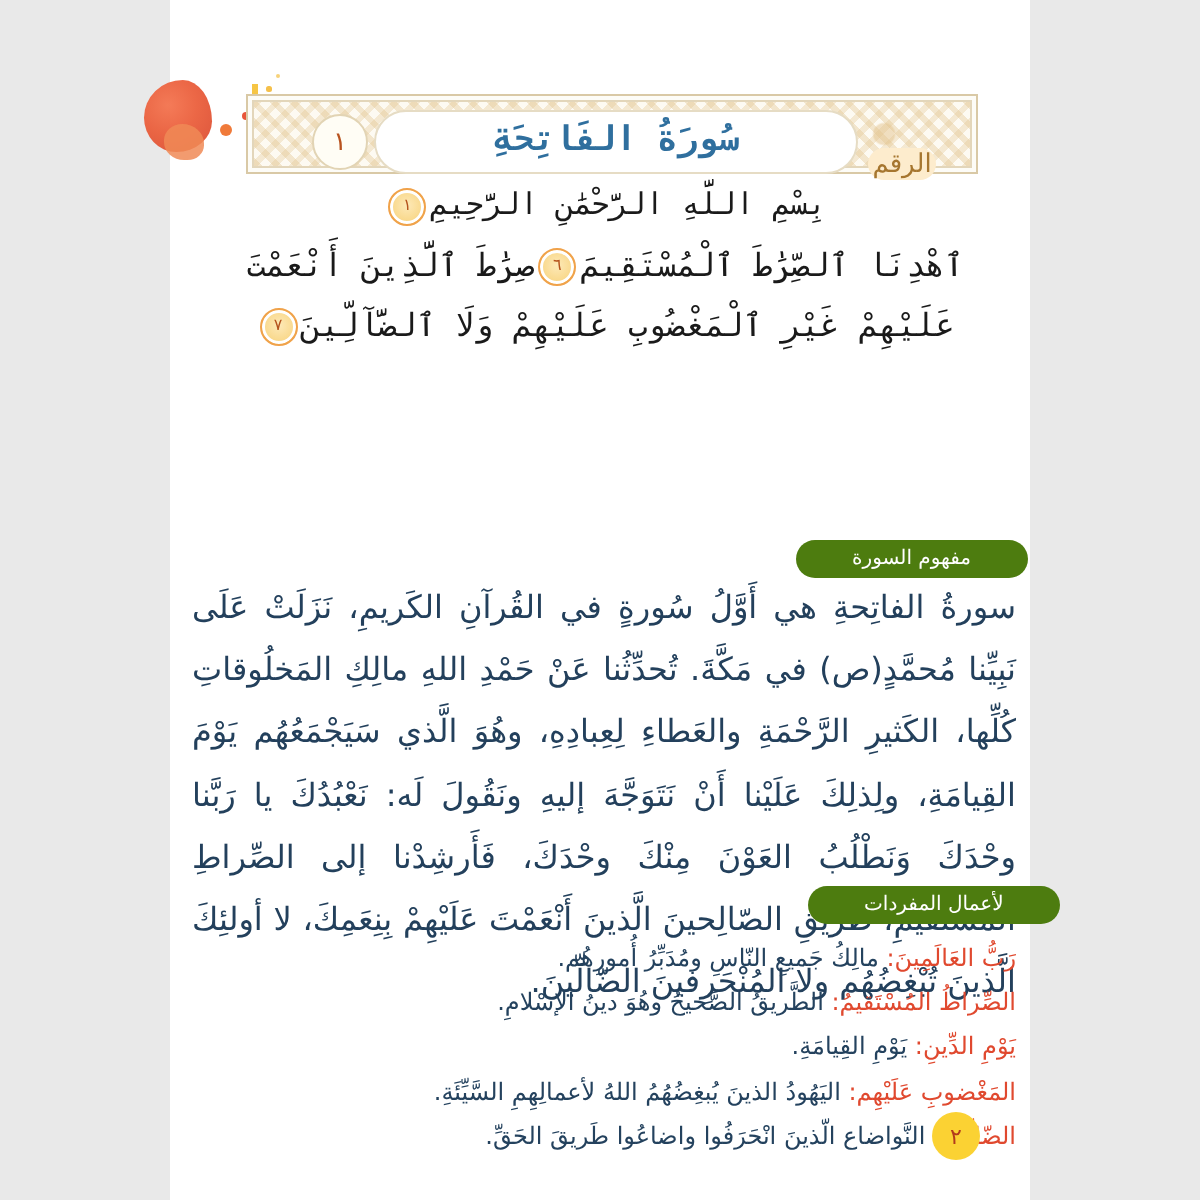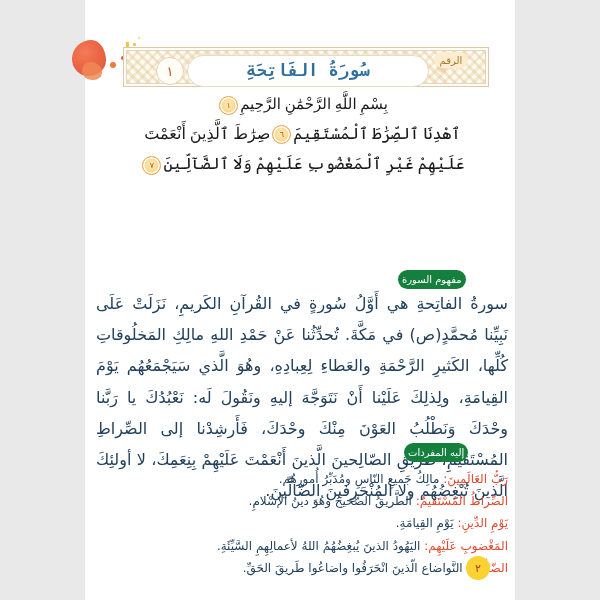--- a/index.html
+++ b/index.html
@@ -67,53 +67,53 @@
   }
   
   .num-circle{
     position:absolute;left:29px;top:6px;width:26px;height:26px;
     background:#fffdf5;border:1px solid #e2d4b4;border-radius:50%;
     display:flex;align-items:center;justify-content:center;
     font-size:13px;color:#b8531f;
   }
   
   .num-tag{
-    position:absolute;left:307px;top:1px;width:34px;height:16px;
+    position:absolute;left:307px;top:23px;width:34px;height:16px;
     background:#fdeccd;border-radius:8px;
     display:flex;align-items:center;justify-content:center;
-    font-size:10px;color:#a6762f;
+    font-size:13px;color:#a6762f;
   }
 
   
   .quran{
     position:absolute;left:100px;top:90px;width:405px;
     text-align:center;direction:rtl;
   }
   .qline{
     font-size:16px;color:#1a1a1a;line-height:1.9;
     white-space:nowrap;
-    font-family:Liberation Serif, serif;
+    font-family:Liberation Mono, monospace;
   }
   .qline.basmala{font-size:15px;}
   .vmark{
     display:inline-block;width:17px;height:17px;line-height:17px;
     border-radius:50%;
     background:radial-gradient(circle at 50% 45%, #fde9b8 0%, #f9d98d 60%, #f0b95c 100%);
     border:1.4px solid #f0a24a;
     color:#b5531d;font-size:8px;text-align:center;
     vertical-align:middle;margin:0 2px;
     box-shadow:0 0 0 1.5px #fff inset;
   }
 
   
   .badge{
     position:absolute;height:19px;
-    background:#15803d;border-radius:10px;
+    background:#4d7c0f;border-radius:10px;
     display:flex;align-items:center;justify-content:center;
-    color:#ffffff;font-size:10px;padding:0 4px;
+    color:#ffffff;font-size:10px;padding:0 28px;
     box-sizing:border-box;white-space:nowrap;text-align:center;
   }
   #badge-concept{left:398px;top:270px;}
   #badge-vocab{left:404px;top:443px;}
 
   
   .concept-body{
     position:absolute;left:96px;top:288px;width:412px;
     direction:rtl;text-align:justify;
     font-size:16px;line-height:1.95;color:#23405c;
@@ -169,21 +169,21 @@
       <div class="qline basmala"><span>بِسْمِ اللَّهِ الرَّحْمَٰنِ الرَّحِيمِ</span><span class="vmark">١</span></div>
       <div class="qline"><span>ٱهْدِنَا ٱلصِّرَٰطَ ٱلْمُسْتَقِيمَ</span><span class="vmark">٦</span><span>صِرَٰطَ ٱلَّذِينَ أَنْعَمْتَ</span></div>
       <div class="qline"><span>عَلَيْهِمْ غَيْرِ ٱلْمَغْضُوبِ عَلَيْهِمْ وَلَا ٱلضَّآلِّينَ</span><span class="vmark">٧</span></div>
     </div>
 
   <div class="badge" id="badge-concept">مفهوم السورة</div>
   <div class="concept-body">
     <p>سورةُ الفاتِحةِ هي أَوَّلُ سُورةٍ في القُرآنِ الكَريمِ، نَزَلَتْ عَلَى نَبِيِّنا مُحمَّدٍ(ص) في مَكَّةَ. تُحدِّثُنا عَنْ حَمْدِ اللهِ مالِكِ المَخلُوقاتِ كُلِّها، الكَثيرِ الرَّحْمَةِ والعَطاءِ لِعِبادِهِ، وهُوَ الَّذي سَيَجْمَعُهُم يَوْمَ القِيامَةِ، ولِذلِكَ عَلَيْنا أَنْ نَتَوَجَّهَ إليهِ ونَقُولَ لَه: نَعْبُدُكَ يا رَبَّنا وحْدَكَ وَنَطْلُبُ العَوْنَ مِنْكَ وحْدَكَ، فَأَرشِدْنا إلى الصِّراطِ المُسْتَقيمِ، طَريقِ الصّالِحينَ الَّذينَ أَنْعَمْتَ عَلَيْهِمْ بِنِعَمِكَ، لا أولئِكَ الَّذينَ تُبْغِضُهُم ولا المُنْحَرِفينَ الضّالِّينَ.</p>
   </div>
 
-  <div class="badge" id="badge-vocab">إليه المفردات</div>
+  <div class="badge" id="badge-vocab">لأعمال المفردات</div>
   <div class="vocab">
       <div class="row"><span class="term">رَبُّ العَالَمِينَ:</span><span class="def"> مالِكُ جَميعِ النّاسِ ومُدَبِّرُ أُمورِهُم.</span></div>
       <div class="row"><span class="term">الصِّراطُ المُسْتَقيمُ:</span><span class="def"> الطَّريقُ الصَّحيحُ وهُوَ دينُ الإسْلامِ.</span></div>
       <div class="row"><span class="term">يَوْمِ الدِّينِ:</span><span class="def"> يَوْمِ القِيامَةِ.</span></div>
       <div class="row"><span class="term">المَغْضوبِ عَلَيْهِم:</span><span class="def"> اليَهُودُ الذينَ يُبغِضُهُمُ اللهُ لأعمالِهِمِ السَّيِّئَةِ.</span></div>
       <div class="row"><span class="term">الضّالّينَ:</span><span class="def"> النَّواضاع الّذينَ انْحَرَفُوا واضاعُوا طَريقَ الحَقِّ.</span></div>
     </div>
 
   <div class="pagenum">٢</div>
 

